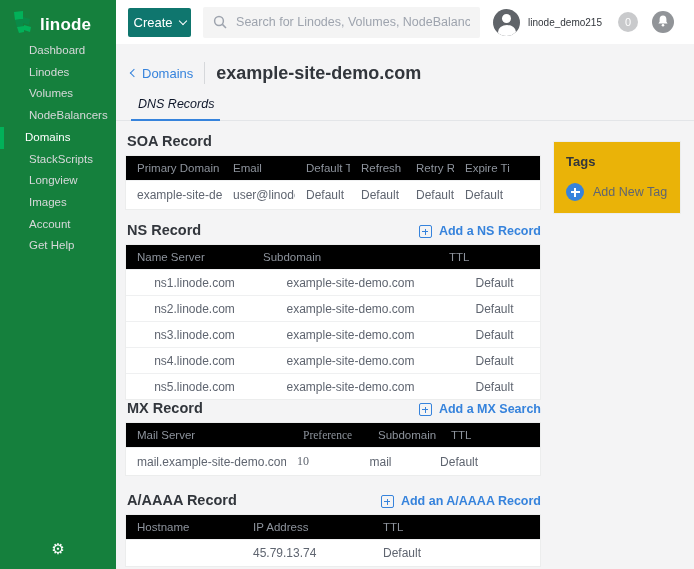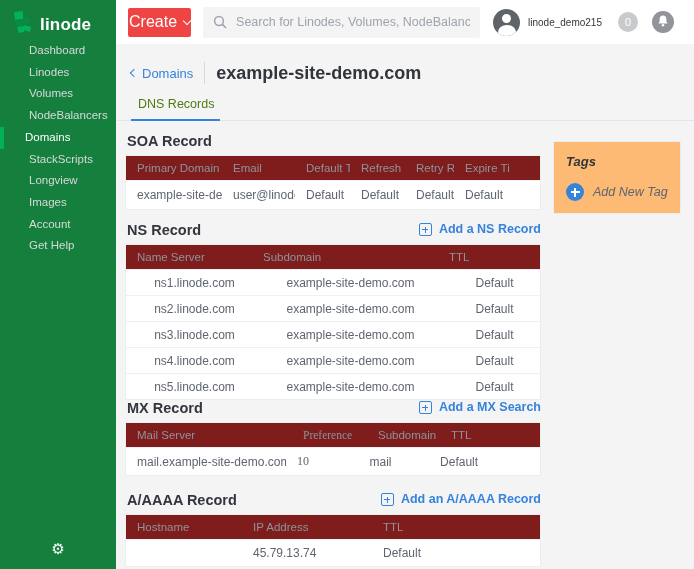--- a/index.html
+++ b/index.html
@@ -14,22 +14,22 @@
   .nav { }
   .nav-item { padding:4px 0 4px 25px; font-size:11.5px; line-height:13.7px;
     color:#d7d8da; cursor:pointer; border-left:4px solid transparent; }
   .nav-item.active { border-left:4px solid #02b159; padding-left:21px; color:#fff; }
   .gear { position:absolute; bottom:11px; left:0; width:116px; text-align:center;
     color:#fff; font-size:15px; cursor:pointer; }
 
   
   .topbar { position:absolute; left:116px; top:0; width:578px; height:44px;
     background:#fff; display:flex; align-items:center; padding:0 20px 0 12px; z-index:4; }
-  .create-btn { width:68px; height:29px; background:#ef4444; color:#fff; border:none;
-    border-radius:2px; font-size:16px; font-family:inherit; display:flex; align-items:center;
+  .create-btn { width:68px; height:29px; background:#0f766e; color:#fff; border:none;
+    border-radius:2px; font-size:13px; font-family:inherit; display:flex; align-items:center;
     justify-content:center; cursor:pointer; }
   .create-caret { width:6px; height:6px; border-right:1.5px solid #fff; border-bottom:1.5px solid #fff;
     transform:rotate(45deg); margin:-3px 0 0 7px; }
   .searchbar { margin-left:12px; width:297px; height:31px; background:#f4f4f4; border-radius:2px;
     display:flex; align-items:center; padding:0 10px; }
   .search-icon { width:14px; height:14px; flex:none; }
   .searchbar input { flex:1; border:none; background:transparent; outline:none; margin-left:9px;
     font-size:12.5px; font-family:inherit; color:#32363c; }
   .searchbar input::placeholder { color:#9ea4ae; }
   .avatar { margin-left:13px; width:27px; height:27px; border-radius:50%; background:#606469;
@@ -47,58 +47,58 @@
     background:#f4f4f5; }
   .breadcrumb-row { display:flex; align-items:center; margin:17px 0 0 15px; height:24px; }
   .back-link { display:flex; align-items:center; color:#3683dc; font-size:13px; cursor:pointer; }
   .back-chevron { width:6px; height:6px; border-left:1.5px solid #3683dc; border-bottom:1.5px solid #3683dc;
     transform:rotate(45deg); margin-right:5px; }
   .crumb-divider { width:1px; height:22px; background:#d6d8db; margin:0 11px; }
   .page-title { font-size:18px; font-weight:bold; color:#32363c; }
 
   .tabs-row { margin-top:6px; border-bottom:1px solid #e3e5e8; }
   .tab { display:inline-block; margin-left:15px; padding:6px 6px 8px 7px; font-size:12.5px;
-    color:#4d7c0f; border-bottom:2px solid #3683dc; margin-bottom:-1px; cursor:pointer; }
+    color:#0f172a; border-bottom:2px solid #3683dc; margin-bottom:-1px; cursor:pointer;font-style:italic; }
 
   .main-row { display:flex; padding-left:9px; }
   .col-main { width:416px; }
   .col-side { width:128px; margin-left:12px; }
 
-  .section-head { display:flex; align-items:flex-start; justify-content:space-between; margin-top:12px; }
+  .section-head { display:flex; align-items:flex-end; justify-content:space-between; margin-top:12px; }
   .section-title { font-size:14.5px; font-weight:bold; color:#32363c; padding-left:2px; }
   .add-link { display:flex; align-items:center; color:#3683dc; font-size:12.5px; font-weight:bold;
     cursor:pointer; }
   .add-box-icon { width:13px; height:13px; border:1px solid #3683dc; border-radius:2px;
     position:relative; margin-right:7px; flex:none; }
   .add-box-icon::before { content:""; position:absolute; left:2.5px; top:5.5px; width:6px; height:1.4px; background:#3683dc; }
   .add-box-icon::after { content:""; position:absolute; left:4.8px; top:3.2px; width:1.4px; height:6px; background:#3683dc; }
 
   .tbl { margin-top:6px; background:#fff; border:1px solid #eceded; }
   .tr { display:flex; align-items:center; }
-  .tr.head { background:#7f1d1d; height:24px; }
+  .tr.head { background:#000000; height:24px; }
   .tr.data { background:#fff; border-top:1px solid #eff0f1; }
   .tr.head .td { color:#8d939c; font-size:11.5px; }
   .td { font-size:12px; color:#5f6570; padding-left:11px; white-space:nowrap; overflow:hidden; }
   .dots-cell { margin-left:auto; margin-right:24px; cursor:pointer; }
   .dots { width:4px; height:4px; border-radius:50%; background:#3683dc;
     box-shadow:6.5px 0 0 #3683dc, 13px 0 0 #3683dc; }
 
   
   .soa .c0{width:96px;} .soa .c1{width:73px;} .soa .c2{width:55px;} .soa .c3{width:55px;}
   .soa .c4{width:49px;} .soa .c5{width:56px;}
   .soa .tr.data{height:29px;}
   .ns .c0{width:126px;} .ns .c1{width:186px;} .ns .c2{flex:1;}
   .ns .tr.data{height:26px;text-align:center;}
   .mx .c0{width:166px;} .mx .c1{width:75px;font-family:Liberation Serif, serif;} .mx .c2{width:73px;} .mx .c3{width:90px;}
   .mx .tr.data{height:28px;}
   .atbl .c0{width:116px;} .atbl .c1{width:130px;} .atbl .c2{width:120px;}
   .atbl .tr.data{height:27px;}
 
   
-  .tags-card { margin-top:20px; background:#fdba74; border:1px solid #eceded; padding:12px;font-style:italic; }
+  .tags-card { margin-top:20px; background:#eab308; border:1px solid #eceded; padding:12px; }
   .tags-title { font-size:13px; font-weight:bold; color:#32363c; }
   .add-tag-row { display:flex; align-items:center; margin-top:14px; cursor:pointer; }
   .plus-circle { width:18px; height:18px; border-radius:50%; background:#3683dc; position:relative; flex:none; }
   .plus-circle::before { content:""; position:absolute; left:4.5px; top:8.2px; width:9px; height:1.6px; background:#fff; }
   .plus-circle::after { content:""; position:absolute; left:8.2px; top:4.5px; width:1.6px; height:9px; background:#fff; }
   .add-tag-label { margin-left:9px; font-size:12.5px; color:#5f6570; }
 </style>
 </head>
 <body>
 

